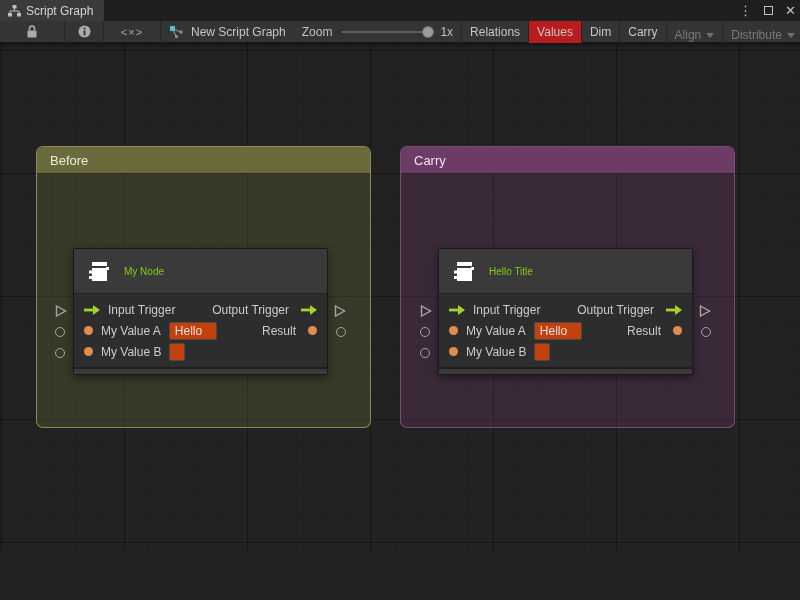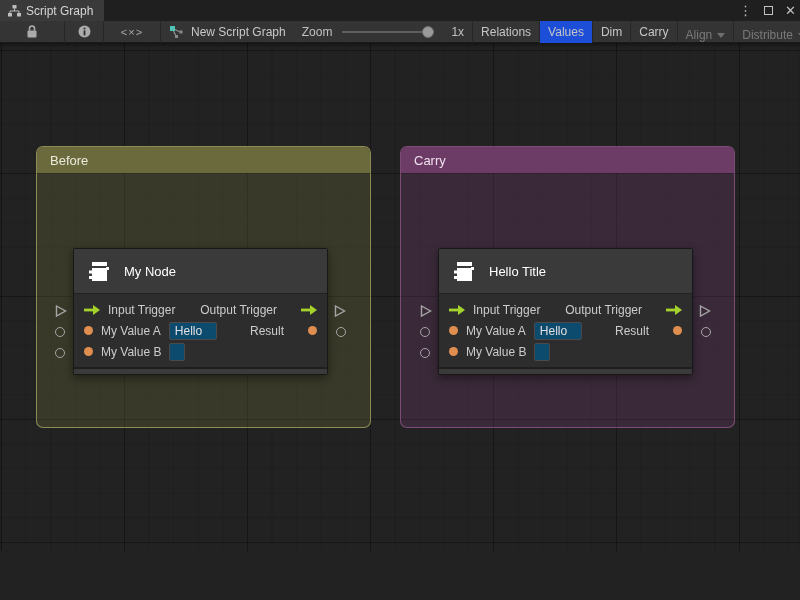--- a/index.html
+++ b/index.html
@@ -21,25 +21,25 @@
              border-bottom:1px solid #191919; display:flex; align-items:center; }
   .tb-sep { width:1px; height:22px; background:#262626; flex:none; }
   .tb-iconbtn { height:22px; display:flex; align-items:center; justify-content:center; flex:none; }
   .code-glyph { color:#A8A8A8; font-size:11px; letter-spacing:1px; }
   .graph-title { color:#C8C8C8; font-size:12px; margin-left:7px; white-space:nowrap; }
   .zoom-label { color:#C0C0C0; font-size:12px; margin-left:16px; }
   .zoom-slider { position:relative; width:92px; height:22px; margin-left:10px; flex:none; }
   .zoom-track { position:absolute; left:0; right:0; top:10px; height:2px; background:#5E5E5E; }
   .zoom-knob { position:absolute; right:0; top:5px; width:12px; height:12px; border-radius:50%;
                background:#9A9A9A; border:1px solid #6E6E6E; }
-  .zoom-value { color:#C0C0C0; font-size:12px; margin-left:17px; }
+  .zoom-value { color:#C0C0C0; font-size:12px; margin-left:6px; }
   .tb-buttons { margin-left:auto; height:22px; display:flex; align-items:stretch; overflow:hidden;padding-left:8px; }
   .tb-btn { display:flex; align-items:center; gap:5px; padding:0 8px; color:#C6C6C6; font-size:12px;
             white-space:nowrap; cursor:default; }
-  .tb-btn.selected { background:#1d4ed8; }
+  .tb-btn.selected { background:#b91c1c; }
   .tb-btn.disabled { color:#7A7A7A;margin-top:7px; }
   .caret { width:0; height:0; border-left:4px solid transparent; border-right:4px solid transparent;
            border-top:5px solid #6F6F6F; display:inline-block; }
 
   
   .canvas { position:absolute; top:43px; left:0; width:800px; height:508px; background-color:#222222;
     background-image:
       linear-gradient(rgba(0,0,0,0.30) 1px, transparent 1px),
       linear-gradient(90deg, rgba(0,0,0,0.30) 1px, transparent 1px),
       linear-gradient(rgba(0,0,0,0.10) 1px, transparent 1px),
@@ -55,28 +55,28 @@
   .group.before { background:rgba(120,120,60,0.28); border:1px solid rgba(186,186,110,0.65); }
   .group.before .group-header { background:#6A6A3D; color:#ECECDD; }
   .group.after { background:rgba(140,70,135,0.24); border:1px solid rgba(180,105,170,0.55); }
   .group.after .group-header { background:#6C3C66; color:#F0E2EE; }
 
   
   .node { position:absolute; width:255px; background:#2D2D2D; border:1px solid #181818;
           border-radius:2px; box-shadow:0 3px 9px rgba(0,0,0,0.45); }
   .node-header { height:45px; background:#3A3A3A; display:flex; align-items:center; gap:13px;
                  padding:0 13px; border-bottom:1px solid #222; cursor:default; }
-  .node-title { color:#ffffff; font-size:13px;text-align:right; }
+  .node-title { color:#84cc16; font-size:10px;text-align:right; }
   .node-body { padding:5px 0 5px; }
   .port-row { height:21px; display:flex; align-items:center; padding:0 10px; }
   .pleft { display:flex; align-items:center; gap:8px; }
-  .pright { margin-left:auto; display:flex; align-items:center; gap:24px; }
+  .pright { margin-left:auto; display:flex; align-items:center; gap:12px; }
   .port-label { color:#CCCCCC; font-size:12px; white-space:nowrap; }
   .dot { width:9px; height:9px; border-radius:50%; background:#E08E4F; flex:none; }
-  .value-input { width:48px; height:18px; background:#0c4a6e; border:1px solid #4A4A4A;
+  .value-input { width:48px; height:18px; background:#c2410c; border:1px solid #4A4A4A;
                  border-radius:2px; color:#E0E0E0; font-size:12px; padding:0 5px;
                  font-family:"Liberation Sans", sans-serif; }
   .value-input.empty { width:16px; }
   .node-footer { height:7px; background:#3A3A3A; border-top:2px solid #1E1E1E; }
 
   .ext-port { position:absolute; }
   .ext-circle { width:10px; height:10px; border:1.5px solid #A5A5A5; border-radius:50%; background:transparent; }
   .l { left:-19px; } .r { right:-19px; }
 </style>
 </head>

